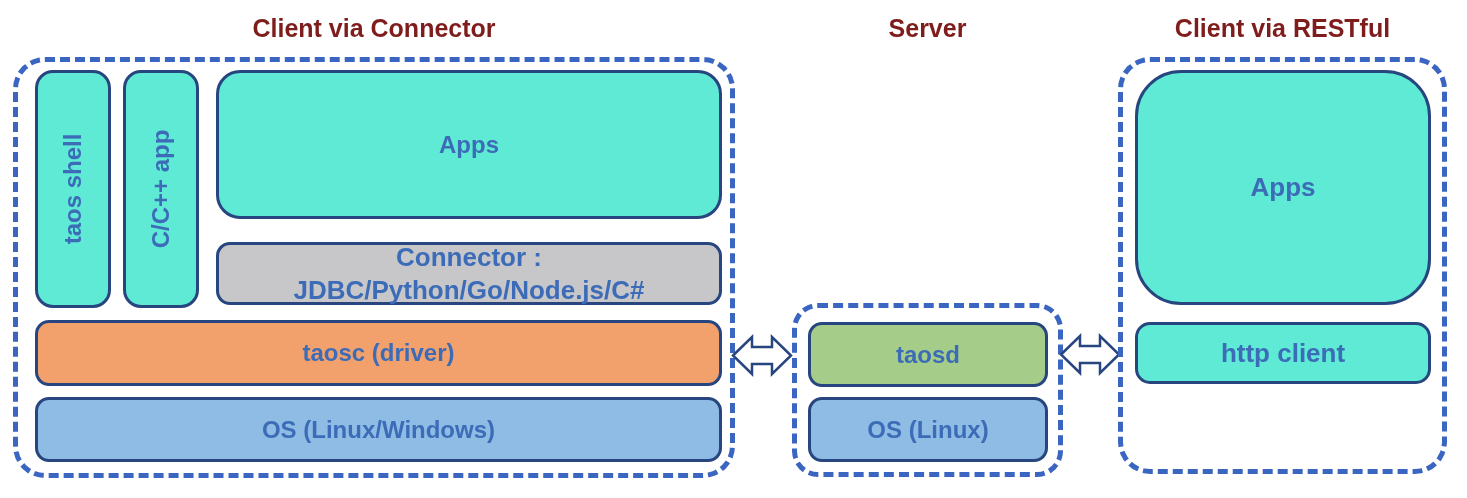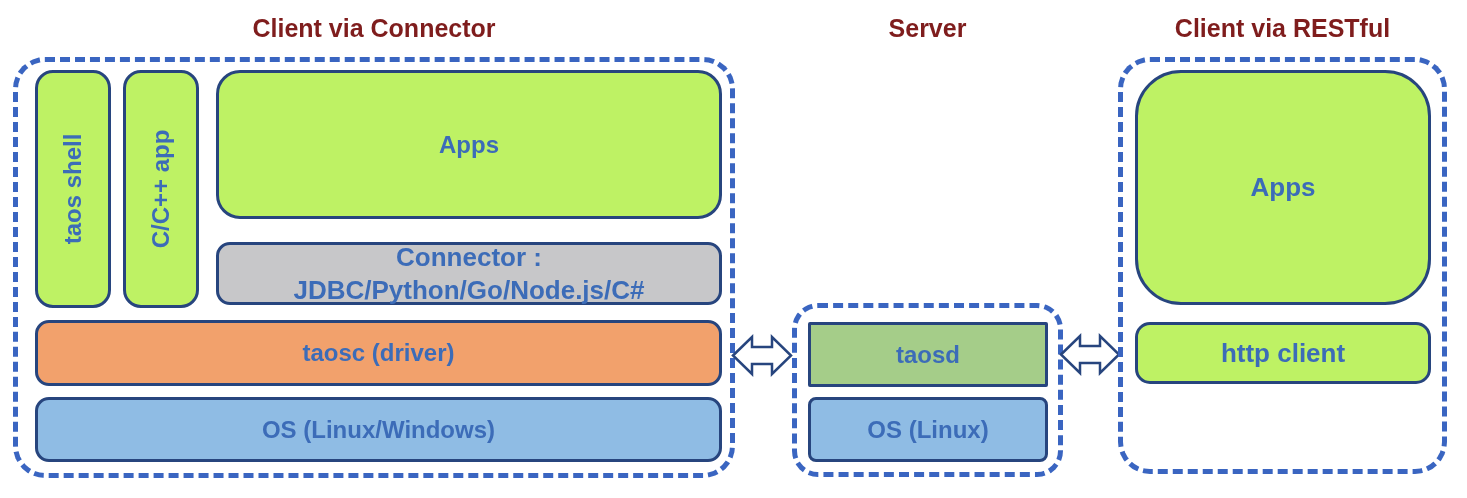--- a/index.html
+++ b/index.html
@@ -40,35 +40,35 @@
     border: 3px solid #27457E;
     display: flex;
     align-items: center;
     justify-content: center;
     font-weight: bold;
     color: #3C6CB8;
     font-size: 24px;
     text-align: center;
     line-height: 1.25;
   }
-  .bg-yellow { background: #bef264; }
+  .bg-yellow { background: #5eead4; }
   .bg-orange { background: #F2A16C; }
   .bg-blue   { background: #8FBCE4; justify-content: center; }
   .bg-green  { background: #A5CD89; }
   .bg-gray   { background: #C7C7C9; }
 
   .box-taos-shell { left: 35px;  top: 70px;  width: 76px;  height: 238px; border-radius: 18px; }
   .box-cpp-app    { left: 123px; top: 70px;  width: 76px;  height: 238px; border-radius: 18px; }
   .box-apps       { left: 216px; top: 70px;  width: 506px; height: 149px; border-radius: 24px; }
   .box-connector  { left: 216px; top: 242px; width: 506px; height: 63px;  border-radius: 14px; font-size: 26px; }
   .box-taosc      { left: 35px;  top: 320px; width: 687px; height: 66px;  border-radius: 14px; }
   .box-os-left    { left: 35px;  top: 397px; width: 687px; height: 65px;  border-radius: 14px; }
 
-  .box-taosd      { left: 808px; top: 322px; width: 240px; height: 65px;  border-radius: 2px; }
-  .box-os-server  { left: 808px; top: 397px; width: 240px; height: 65px;  border-radius: 8px; }
+  .box-taosd      { left: 808px; top: 322px; width: 240px; height: 65px;  border-radius: 14px; }
+  .box-os-server  { left: 808px; top: 397px; width: 240px; height: 65px;  border-radius: 14px; }
 
   .box-apps-rest  { left: 1135px; top: 70px;  width: 296px; height: 235px; border-radius: 46px; font-size: 26px; }
   .box-http       { left: 1135px; top: 322px; width: 296px; height: 62px;  border-radius: 15px; font-size: 26px; }
   .box-os-any     { left: 1135px; top: 395px; width: 296px; height: 63px;  border-radius: 15px; font-size: 26px; }
 
   .vertical-label {
     transform: rotate(-90deg);
     white-space: nowrap;
     font-size: 24px;
   }

